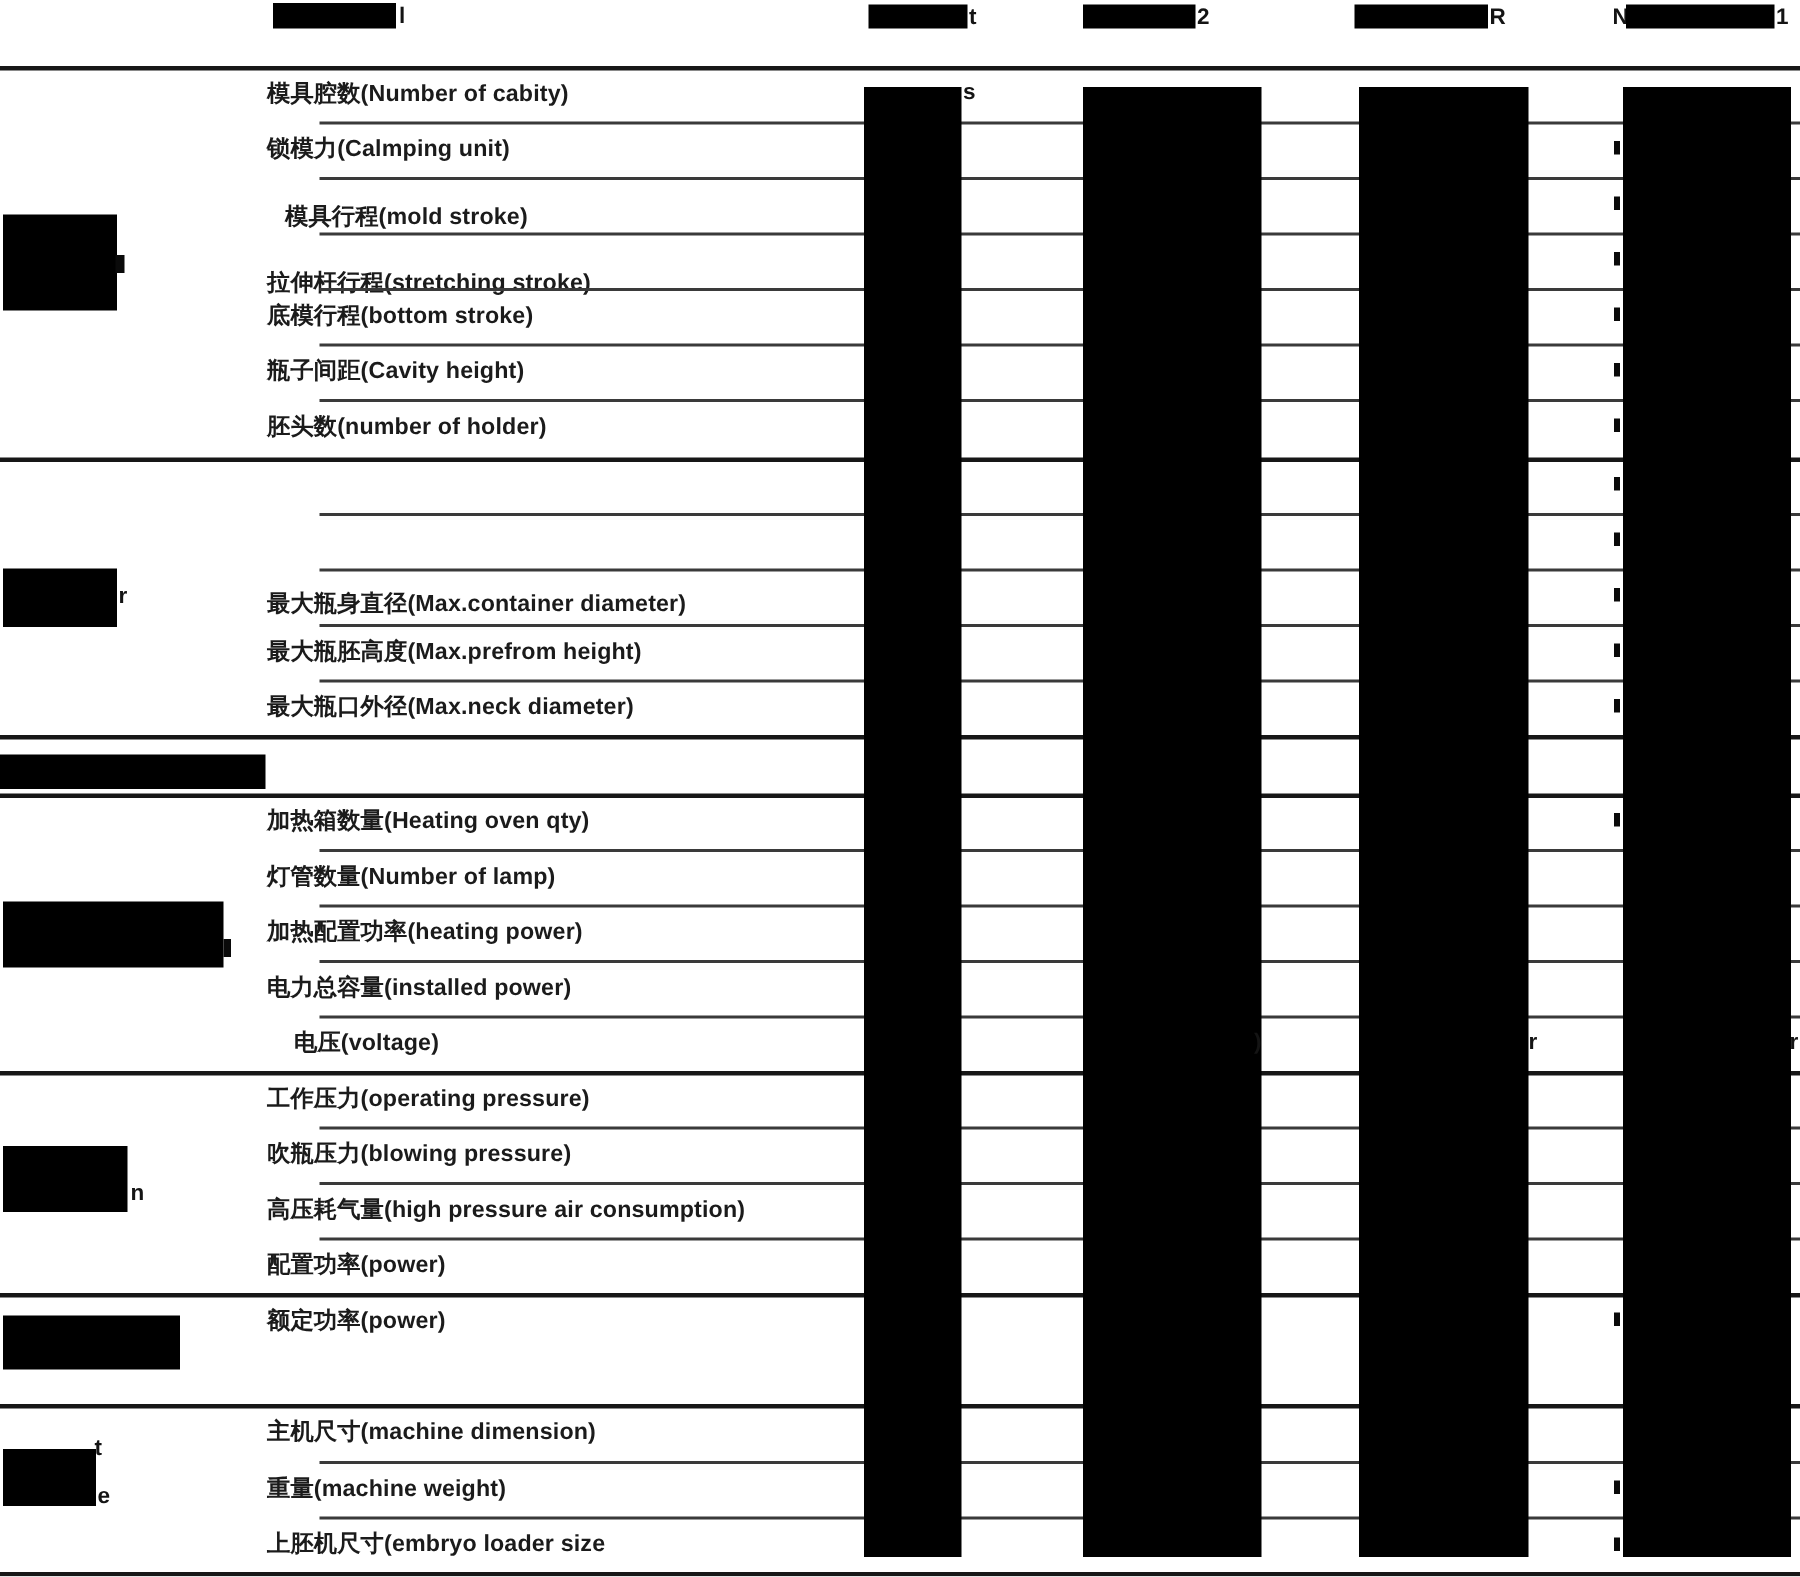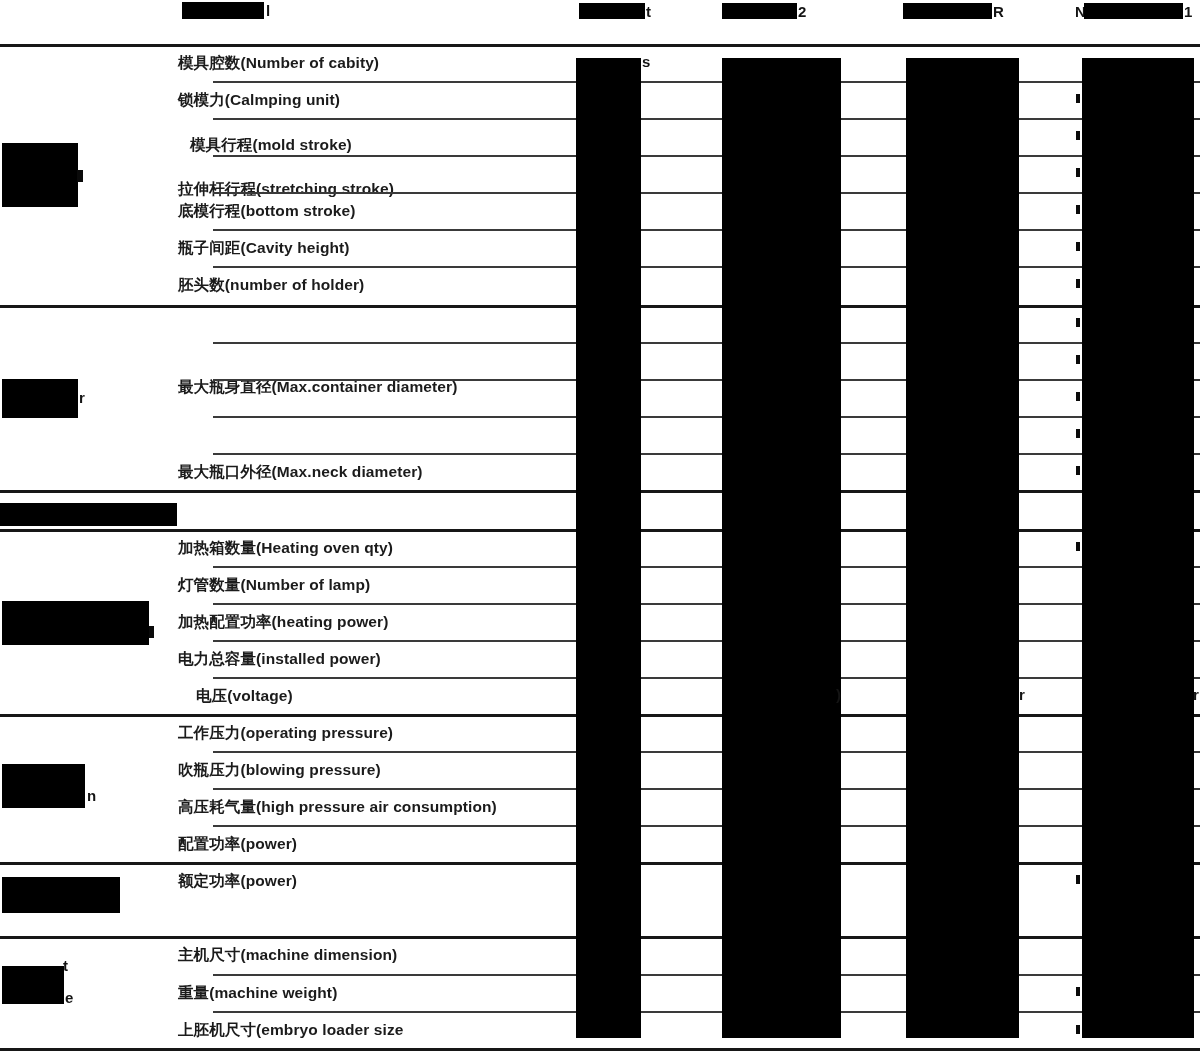--- a/index.html
+++ b/index.html
@@ -58,22 +58,23 @@
     <div class="sep" style="top: 155px;"></div>
     <div class="rowlabel" style="top: 200px;">底模行程(bottom stroke)</div>
     <div class="sep" style="top: 192px;"></div>
     <div class="rowlabel" style="top: 237px;">瓶子间距(Cavity height)</div>
     <div class="sep" style="top: 229px;"></div>
     <div class="rowlabel" style="top: 274px;">胚头数(number of holder)</div>
     <div class="sep" style="top: 266px;"></div>
     <div class="redact" style="left: 2px; top: 143px; width: 76px; height: 64px;"></div>
     <div class="speck" style="left: 77px; top: 170px; width: 6px; height: 12px;"></div>
     <div class="sep" style="top: 342px;"></div>
-    <div class="rowlabel" style="top: 376px;">最大瓶身直径(Max.container diameter)</div>
+    <div class="rowlabel" style="top: 392px;">最大瓶身直径(Max.container diameter)</div>
     <div class="sep" style="top: 379px;"></div>
+    <div class="rowlabel" style="top: 424px;">最大瓶胚高度(Max.prefrom height)</div>
     <div class="sep" style="top: 416px;"></div>
     <div class="rowlabel" style="top: 461px;">最大瓶口外径(Max.neck diameter)</div>
     <div class="sep" style="top: 453px;"></div>
     <div class="redact" style="left: 2px; top: 379px; width: 76px; height: 39px;"></div>
     <div class="frag" style="left: 79px; top: 389px;">r</div>
     <div class="redact" style="left: 0px; top: 503px; width: 177px; height: 23px;"></div>
     <div class="rowlabel" style="top: 537px;">加热箱数量(Heating oven qty)</div>
     <div class="rowlabel" style="top: 574px;">灯管数量(Number of lamp)</div>
     <div class="sep" style="top: 566px;"></div>
     <div class="rowlabel" style="top: 611px;">加热配置功率(heating power)</div>

